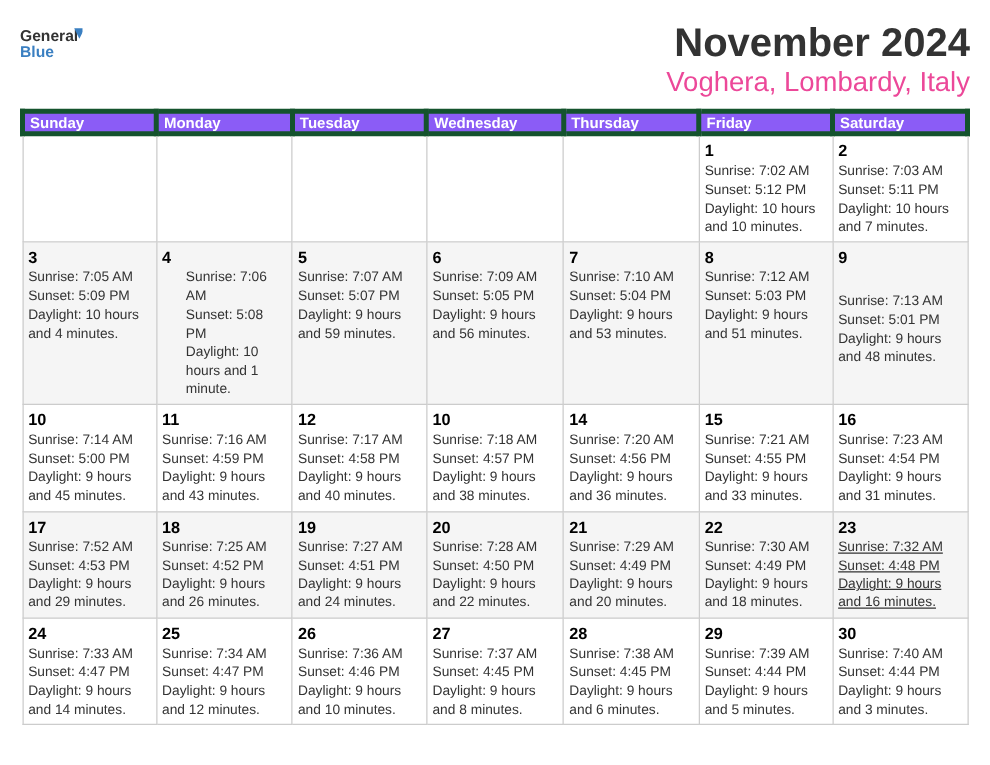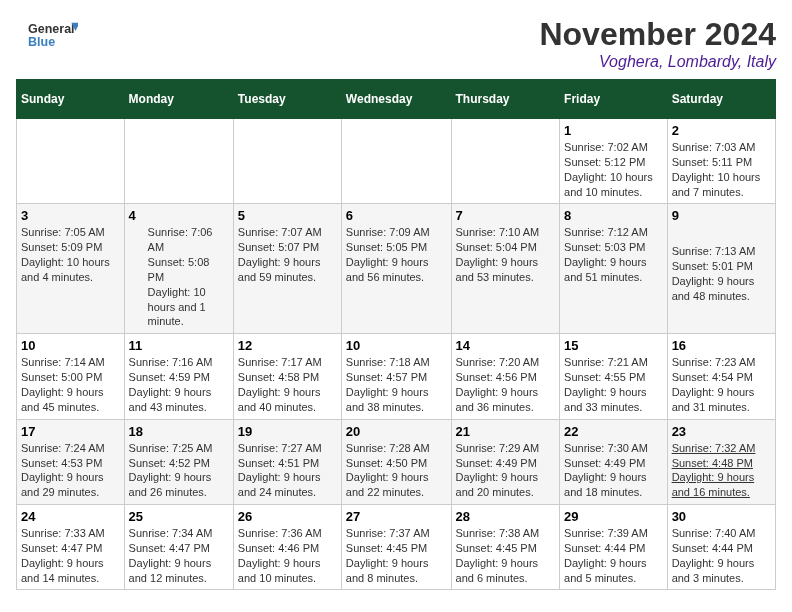--- a/index.html
+++ b/index.html
@@ -13,47 +13,45 @@
     .header-area {
       display: flex;
       align-items: flex-start;
       justify-content: space-between;
       margin-bottom: 8px;
     }
     .logo {
       display: flex;
       align-items: center;
       gap: 4px;
-      margin-left: 12px;
     }
     .title-area {
       text-align: right;
     }
     .month-title {
       font-size: 32px;
       font-weight: bold;
       color: #333;
     }
     .location-title {
-      font-size: 16px;
-      color: #4c1d95;
-      font-style: italic;
+      font-size: 22px;
+      color: #ec4899;
     }
     table {
       width: 100%;
       border-collapse: collapse;
       font-size: 11px;
     }
     thead tr th {
-      background: #14532d;
+      background: #8b5cf6;
       color: #fff;
-      padding: 12px 4px;
+      padding: 0 4px;
       text-align: left;
       font-size: 12px;
-      border: 1px solid #14532d;
+      border: 4px solid #14532d;
     }
     tbody tr td {
       border: 1px solid #ccc;
       vertical-align: top;
       padding: 4px;
       width: 113px;
       min-height: 80px;
       height: 80px;
       background: #fff;
     }
@@ -207,21 +205,21 @@
         <td>
           <span class="day-number">16</span>
           <div class="day-info" style="white-space: pre-line;">Sunrise: 7:23 AM
 Sunset: 4:54 PM
 Daylight: 9 hours and 31 minutes.</div>
         </td>
       </tr>
       <tr>
         <td>
           <span class="day-number">17</span>
-          <div class="day-info" style="white-space: pre-line;">Sunrise: 7:24 AM
+          <div class="day-info" style="white-space: pre-line;">Sunrise: 7:52 AM
 Sunset: 4:53 PM
 Daylight: 9 hours and 29 minutes.</div>
         </td>
         <td>
           <span class="day-number">18</span>
           <div class="day-info" style="white-space: pre-line;">Sunrise: 7:25 AM
 Sunset: 4:52 PM
 Daylight: 9 hours and 26 minutes.</div>
         </td>
         <td>

